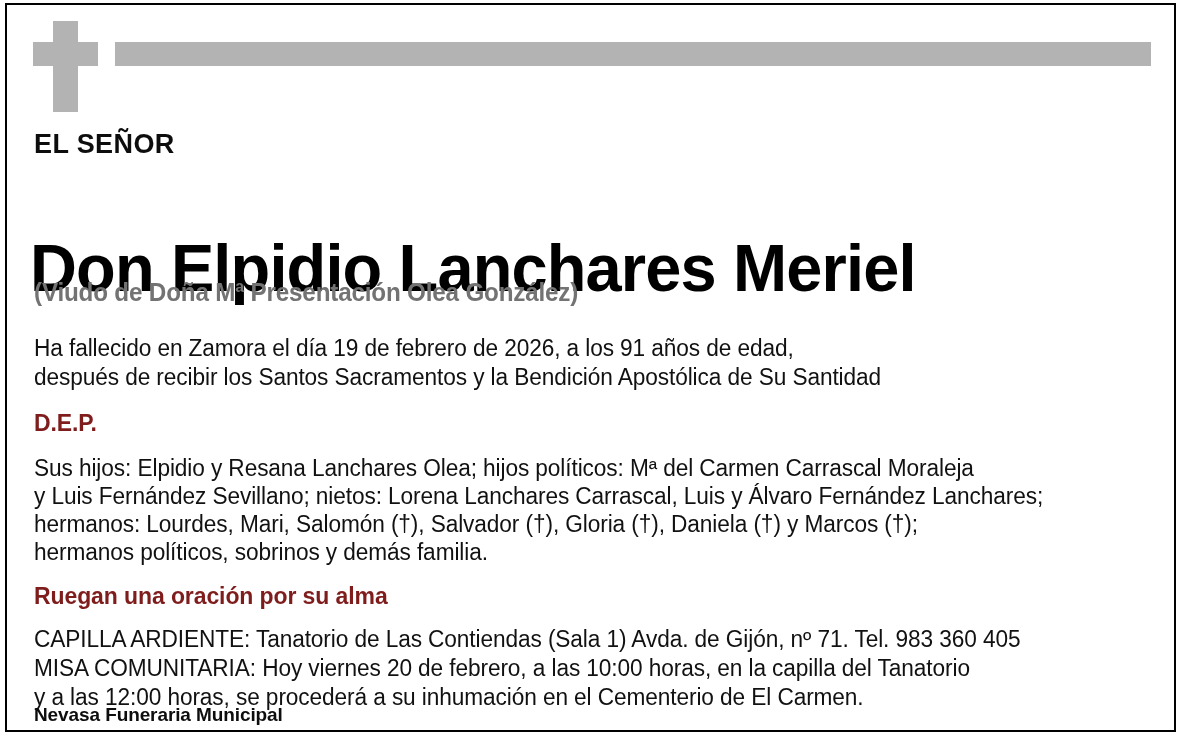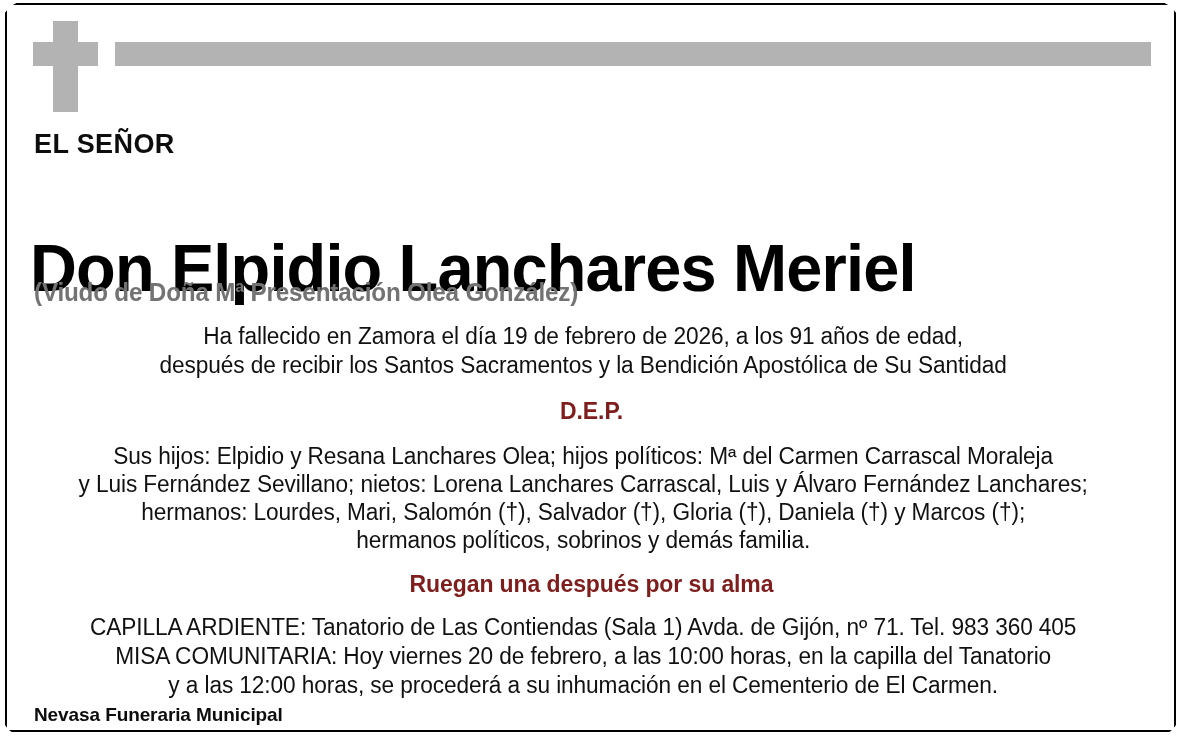--- a/index.html
+++ b/index.html
@@ -13,21 +13,20 @@
     -webkit-font-smoothing: antialiased;
   }
 
   .notice {
     position: relative;
     width: 1181px;
     height: 738px;
     box-sizing: border-box;
     background: #ffffff;
     overflow: hidden;
-    border-radius: 29px;
   }
 
   
   .frame {
     position: absolute;
     left: 5px;
     top: 3px;
     width: 1171px;
     height: 729px;
     box-sizing: border-box;
@@ -119,23 +118,22 @@
     line-height: 1.15;
     letter-spacing: -0.2px;
     white-space: nowrap;
     transform: scaleX(0.97);
     transform-origin: left top;
   }
 
   .body-block {
     position: absolute;
     left: 0;
-    top: 322px;
+    top: 334px;
     width: 1115px;
-    text-align: center;
   }
 
   .para {
     font-size: 23px;
     color: #111111;
     line-height: 29px;
     letter-spacing: -0.1px;
     margin: 0;
     transform: scaleX(0.985);
     transform-origin: left top;
@@ -210,21 +208,21 @@
 
       <p class="para tight">
         <span class="line">Sus hijos: Elpidio y Resana Lanchares Olea; hijos políticos: Mª del Carmen Carrascal Moraleja</span>
         <span class="line">y Luis Fernández Sevillano; nietos: Lorena Lanchares Carrascal, Luis y Álvaro Fernández Lanchares;</span>
         <span class="line">hermanos: Lourdes, Mari, Salomón (†), Salvador (†), Gloria (†), Daniela (†) y Marcos (†);</span>
         <span class="line">hermanos políticos, sobrinos y demás familia.</span>
       </p>
 
       <div class="gap-ruega"></div>
 
-      <p class="strong-line">Ruegan una después por su alma</p>
+      <p class="strong-line">Ruegan una oración por su alma</p>
 
       <div class="gap-serv"></div>
 
       <p class="para">
         <span class="line">CAPILLA ARDIENTE: Tanatorio de Las Contiendas (Sala 1) Avda. de Gijón, nº 71. Tel. 983 360 405</span>
         <span class="line">MISA COMUNITARIA: Hoy viernes 20 de febrero, a las 10:00 horas, en la capilla del Tanatorio</span>
         <span class="line">y a las 12:00 horas, se procederá a su inhumación en el Cementerio de El Carmen.</span>
       </p>
 
     </div>

